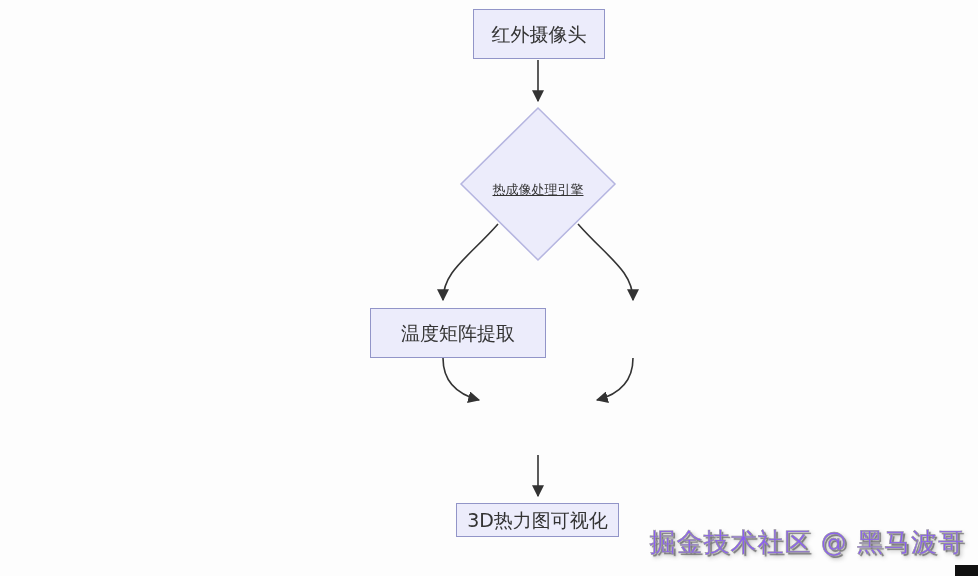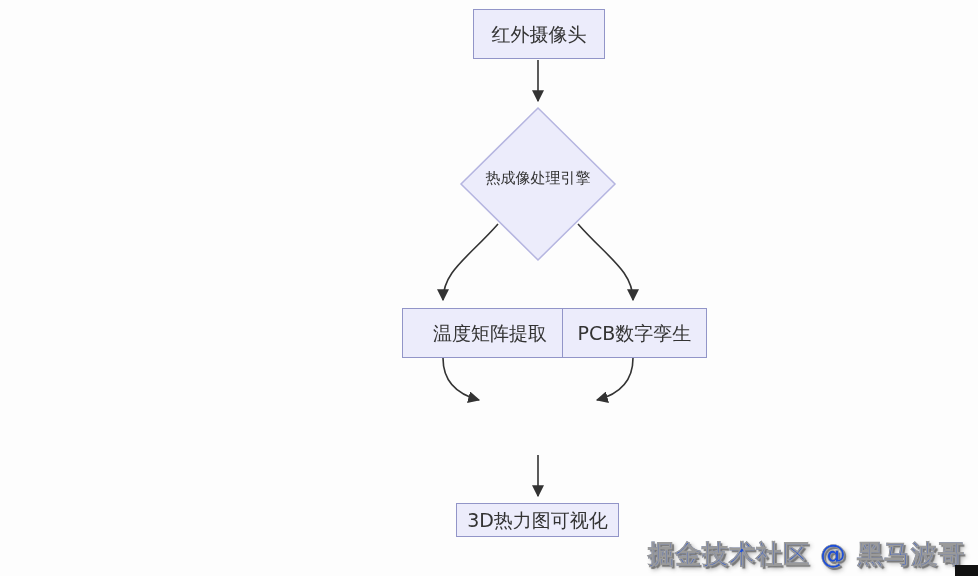--- a/index.html
+++ b/index.html
@@ -42,41 +42,42 @@
     justify-content: center;
     color: #333333;
     font-size: 19px;
     line-height: 1.2;
     text-align: center;
     white-space: nowrap;
   }
   .diamond-label {
     position: absolute;
     display: flex;
-    align-items: flex-start;
+    align-items: flex-end;
     justify-content: center;
     color: #333333;
-    font-size: 15px;
+    font-size: 13px;
     white-space: nowrap;
     background: transparent;
+    text-decoration: underline;
   }
   .node-camera  { left: 473px; top: 9px;   width: 132px; height: 50px; }
-  .node-matrix  { left: 370px; top: 308px; width: 176px; height: 50px; margin-left: 32px; }
+  .node-matrix  { left: 370px; top: 308px; width: 176px; height: 50px; }
   .node-pcb     { left: 562px; top: 308px; width: 145px; height: 50px; }
   .node-hotspot { left: 465px; top: 405px; width: 146px; height: 50px; }
   .node-heatmap { left: 456px; top: 503px; width: 163px; height: 34px; }
   .label-engine { left: 458px; top: 169px; width: 160px; height: 30px; }
   .watermark {
     position: absolute;
     right: 13px;
-    bottom: 4px;
+    bottom: 16px;
     font-size: 26px;
-    font-weight: bold;
+    font-weight: normal;
     letter-spacing: 1px;
-    color: #1d4ed8;
+    color: #8b5cf6;
     -webkit-text-stroke: 0.6px #9a9a9a;
     text-shadow: 2px 2px 1px #777777, 3px 3px 4px rgba(70,70,70,0.45), -1px -1px 0 #ffffff;
     white-space: nowrap;
   }
   .corner-block {
     position: absolute;
     right: 0;
     bottom: 0;
     width: 23px;
     height: 11px;
@@ -110,23 +111,20 @@
   </div>
 
   <div class="diamond-label label-engine">
     <span>热成像处理引擎</span>
   </div>
 
   <div class="node node-matrix">
     <span>温度矩阵提取</span>
   </div>
 
-  <div class="node node-pcb">
-    <span>PCB数字孪生</span>
-  </div>
 
 
   <div class="node node-heatmap">
     <span>3D热力图可视化</span>
   </div>
 
   <div class="watermark">掘金技术社区 @ 黑马波哥</div>
 
   <div class="corner-block"></div>
 

